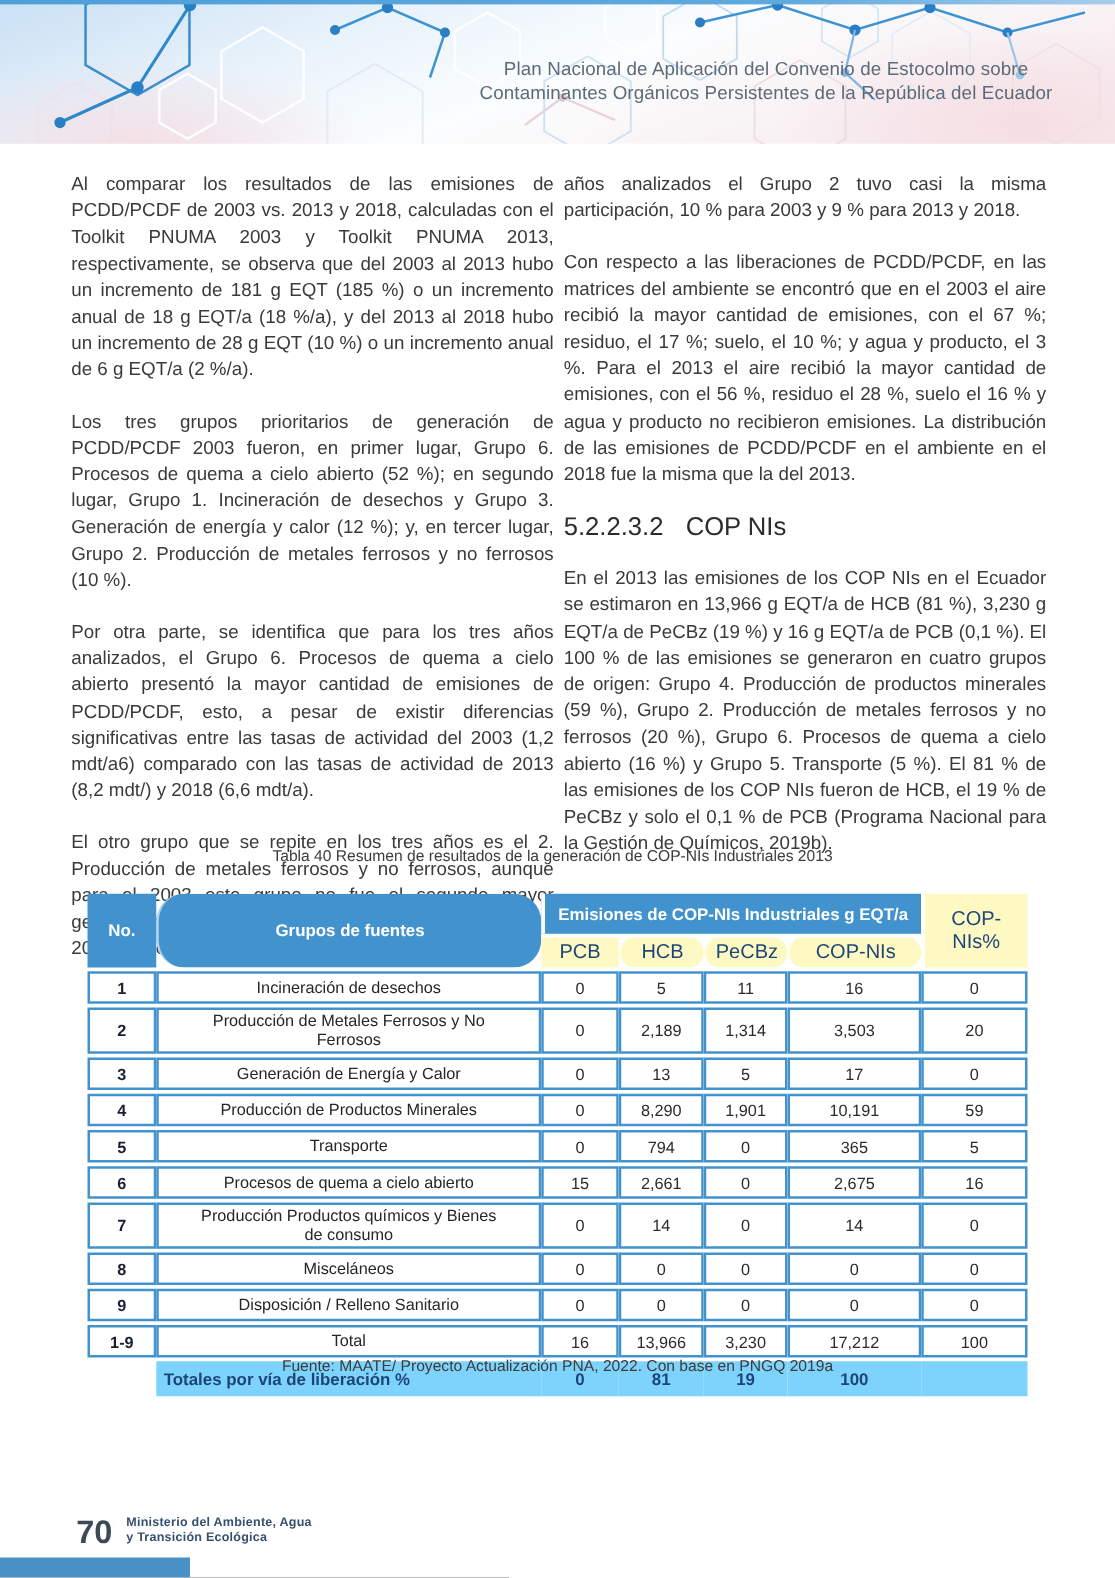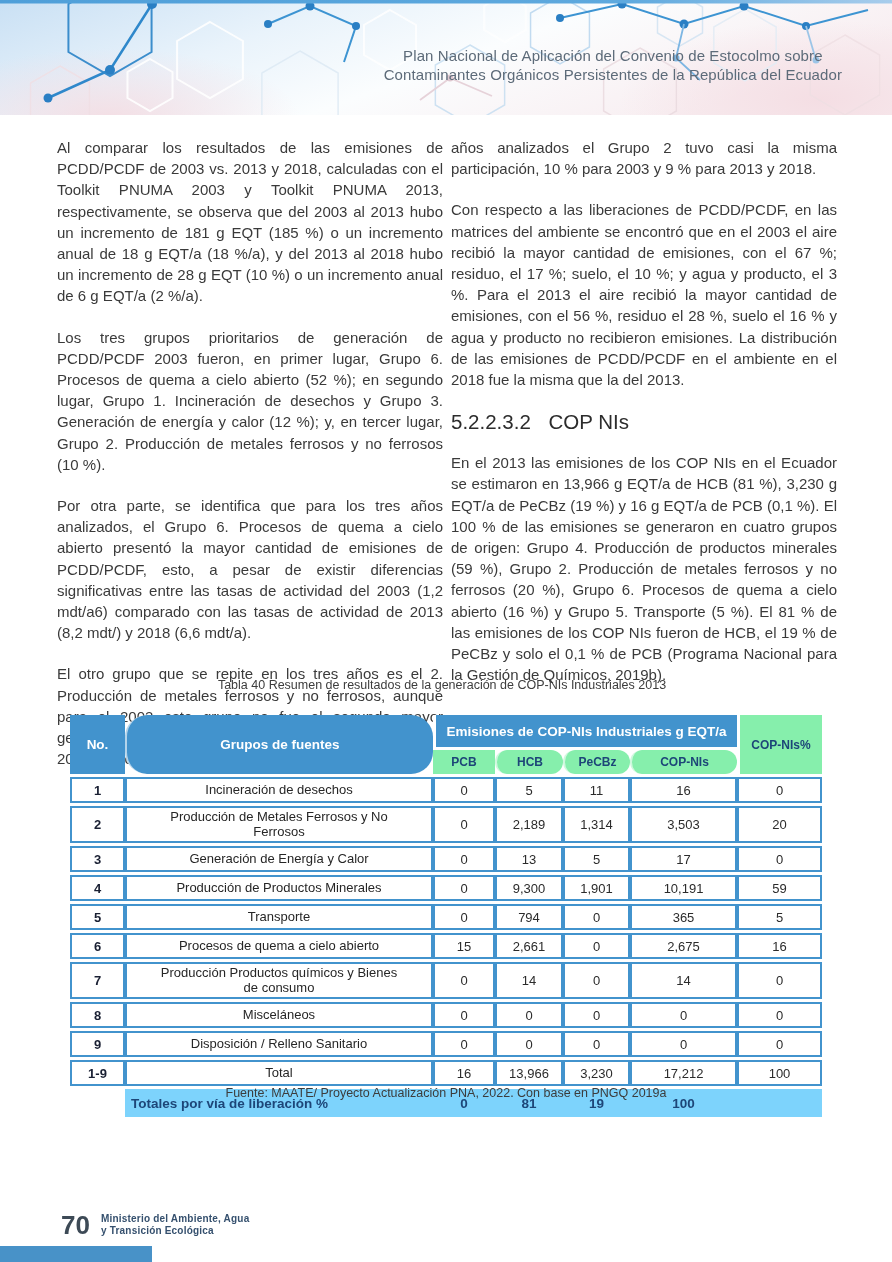--- a/index.html
+++ b/index.html
@@ -40,22 +40,22 @@
   table.cop{
     border-collapse:separate;border-spacing:0 3px;
     width:752px;table-layout:fixed;font-size:13px;
   }
   table.cop th,table.cop td{padding:2px 6px;vertical-align:middle;}
   th.hmain{
     background:#4293cd;color:#ffffff;font-weight:bold;
     font-size:13.5px;height:28px;
   }
   th.hsub{
-    background:#86efac;color:#1d4678;font-weight:bold;
-    font-size:12px;height:20px;
+    background:#fef9c3;color:#1d4678;font-weight:normal;
+    font-size:16px;height:20px;
   }
   th.sep-strong{border-left:3px solid #ffffff;}
   th.sep-light{border-left:2px solid rgba(255,255,255,.6);border-radius:22px;}
   td.cell{
     border:2px solid #4293cd;background:#ffffff;height:18px;
   }
   td.c-no{text-align:center;font-weight:bold;color:#1a2033;}
   td.c-src{text-align:center;color:#262626;}
   td.c-src span{display:inline-block;max-width:252px;line-height:14.5px;}
   td.c-num{text-align:center;color:#2b2b2b;}
@@ -235,21 +235,21 @@
             <td class="cell c-num">0</td>
             <td class="cell c-num">13</td>
             <td class="cell c-num">5</td>
             <td class="cell c-num">17</td>
             <td class="cell c-num">0</td>
           </tr>
           <tr>
             <td class="cell c-no">4</td>
             <td class="cell c-src"><span>Producción de Productos Minerales</span></td>
             <td class="cell c-num">0</td>
-            <td class="cell c-num">9,300</td>
+            <td class="cell c-num">8,290</td>
             <td class="cell c-num">1,901</td>
             <td class="cell c-num">10,191</td>
             <td class="cell c-num">59</td>
           </tr>
           <tr>
             <td class="cell c-no">5</td>
             <td class="cell c-src"><span>Transporte</span></td>
             <td class="cell c-num">0</td>
             <td class="cell c-num">794</td>
             <td class="cell c-num">0</td>

